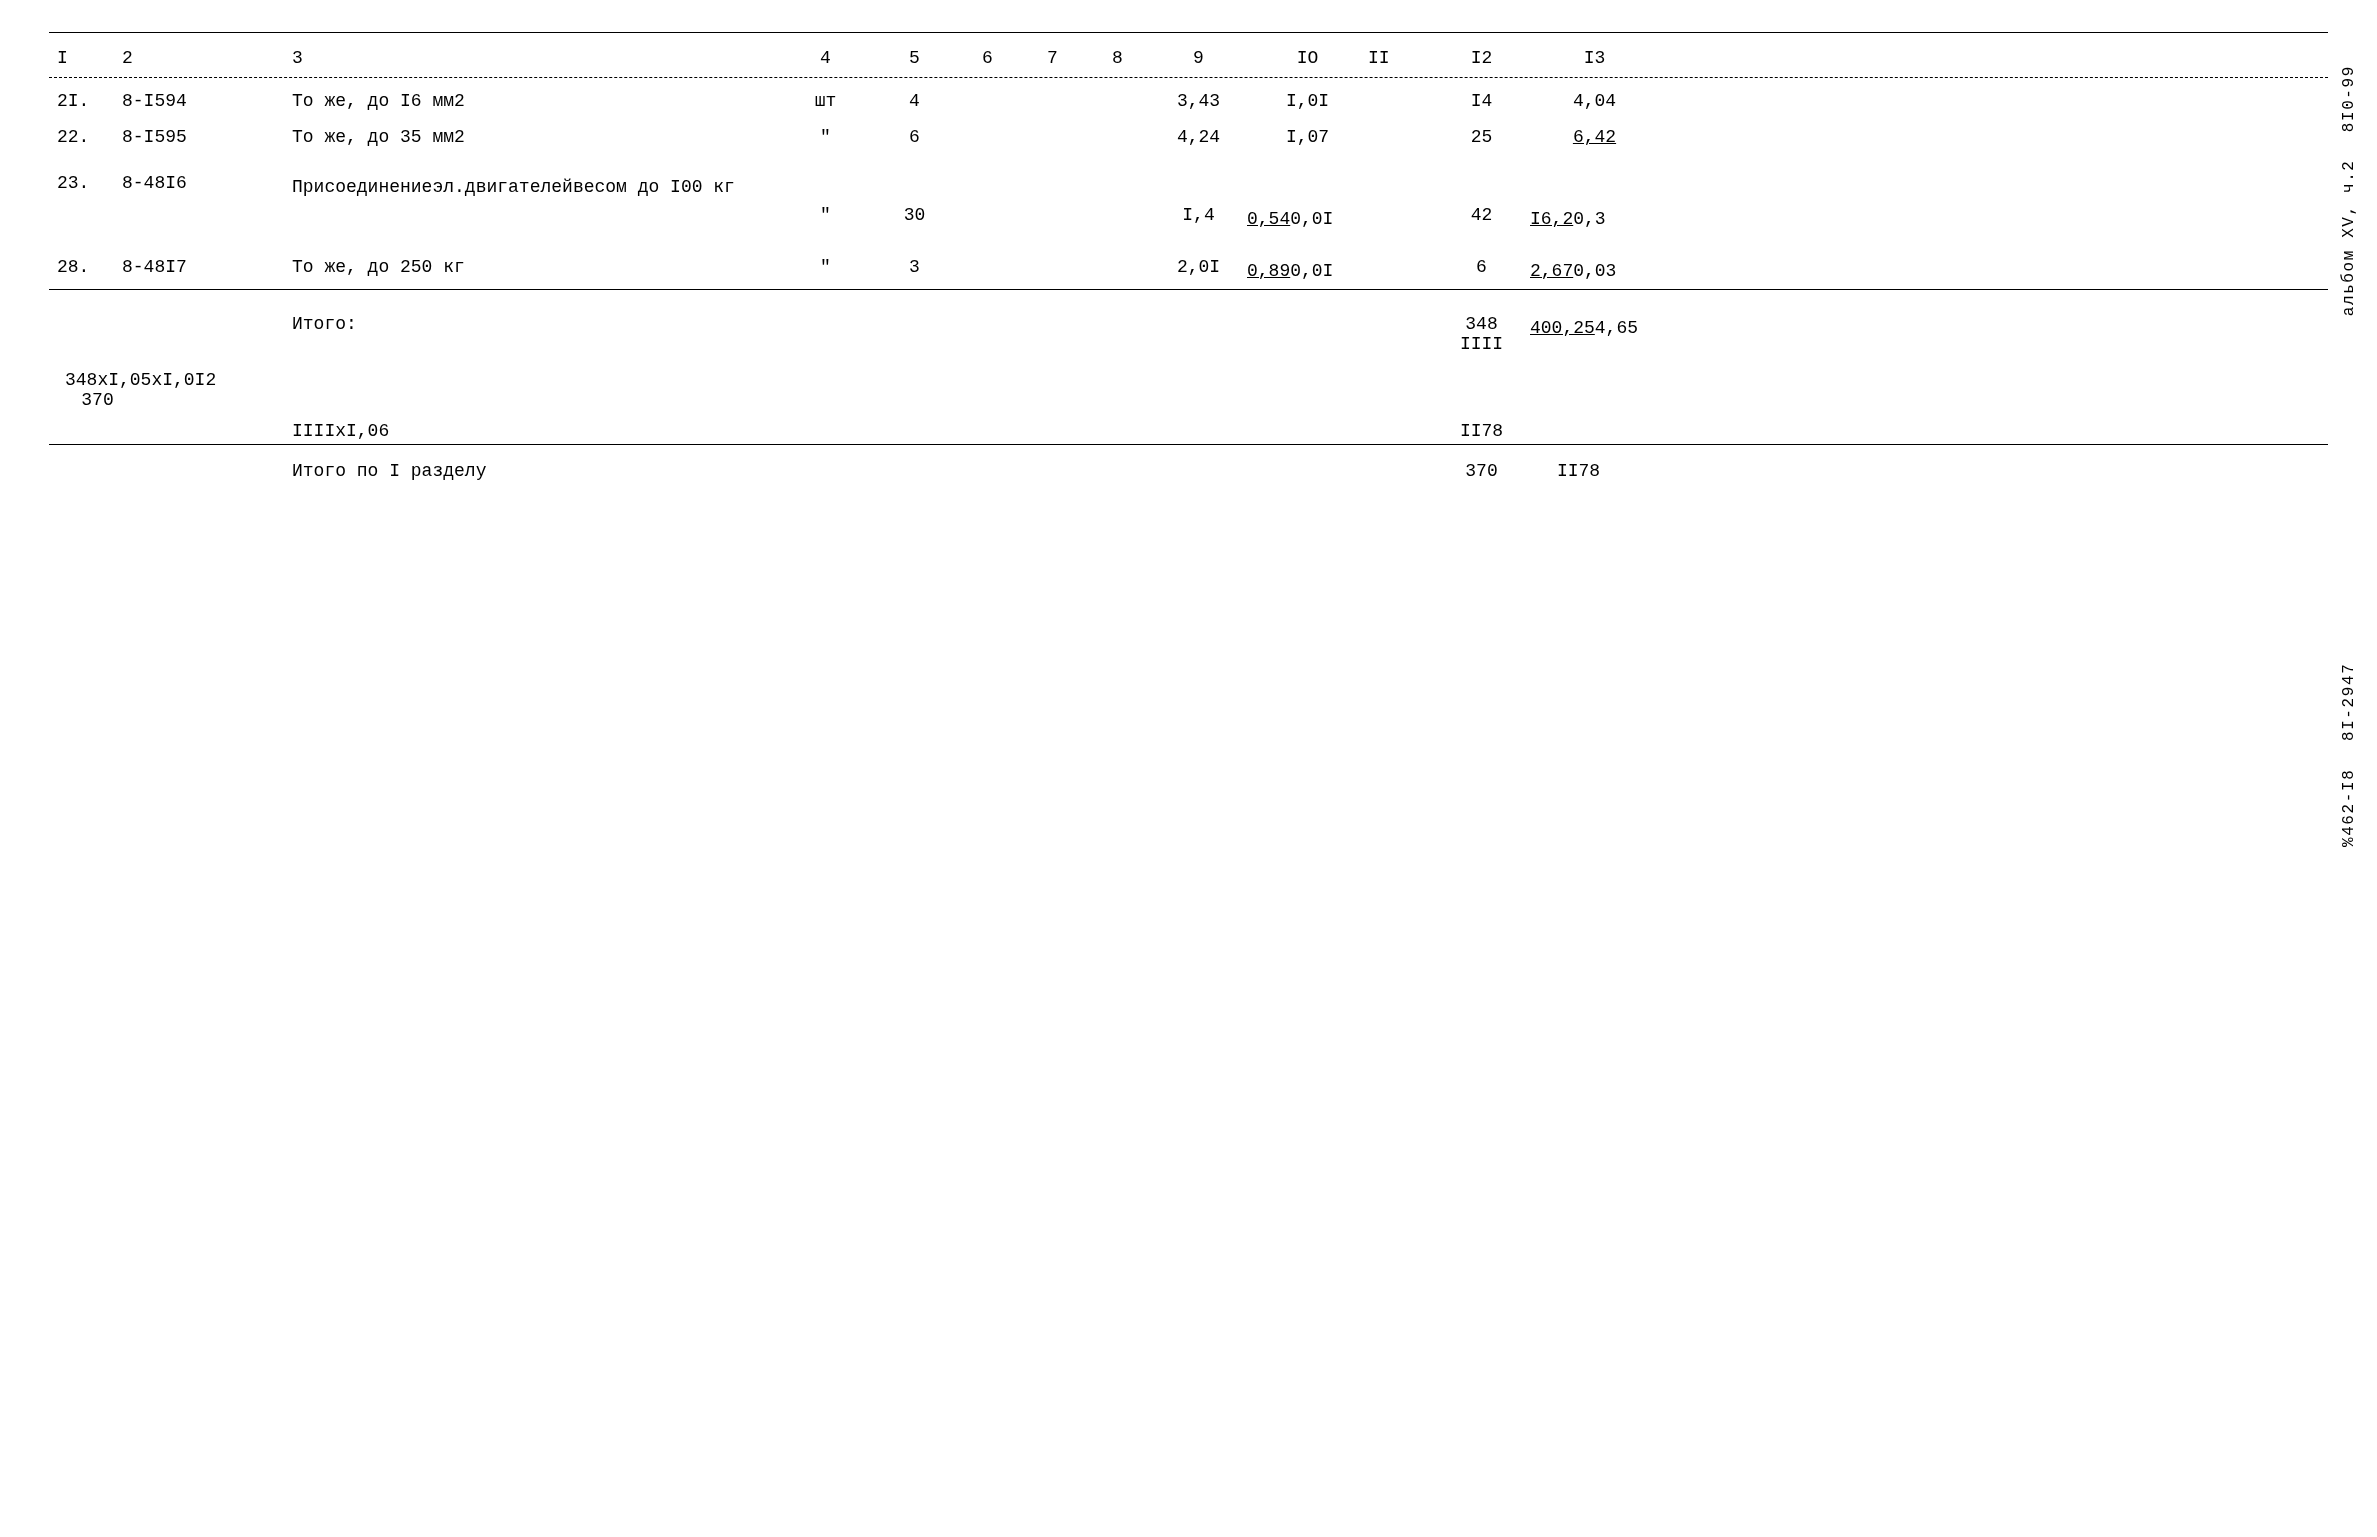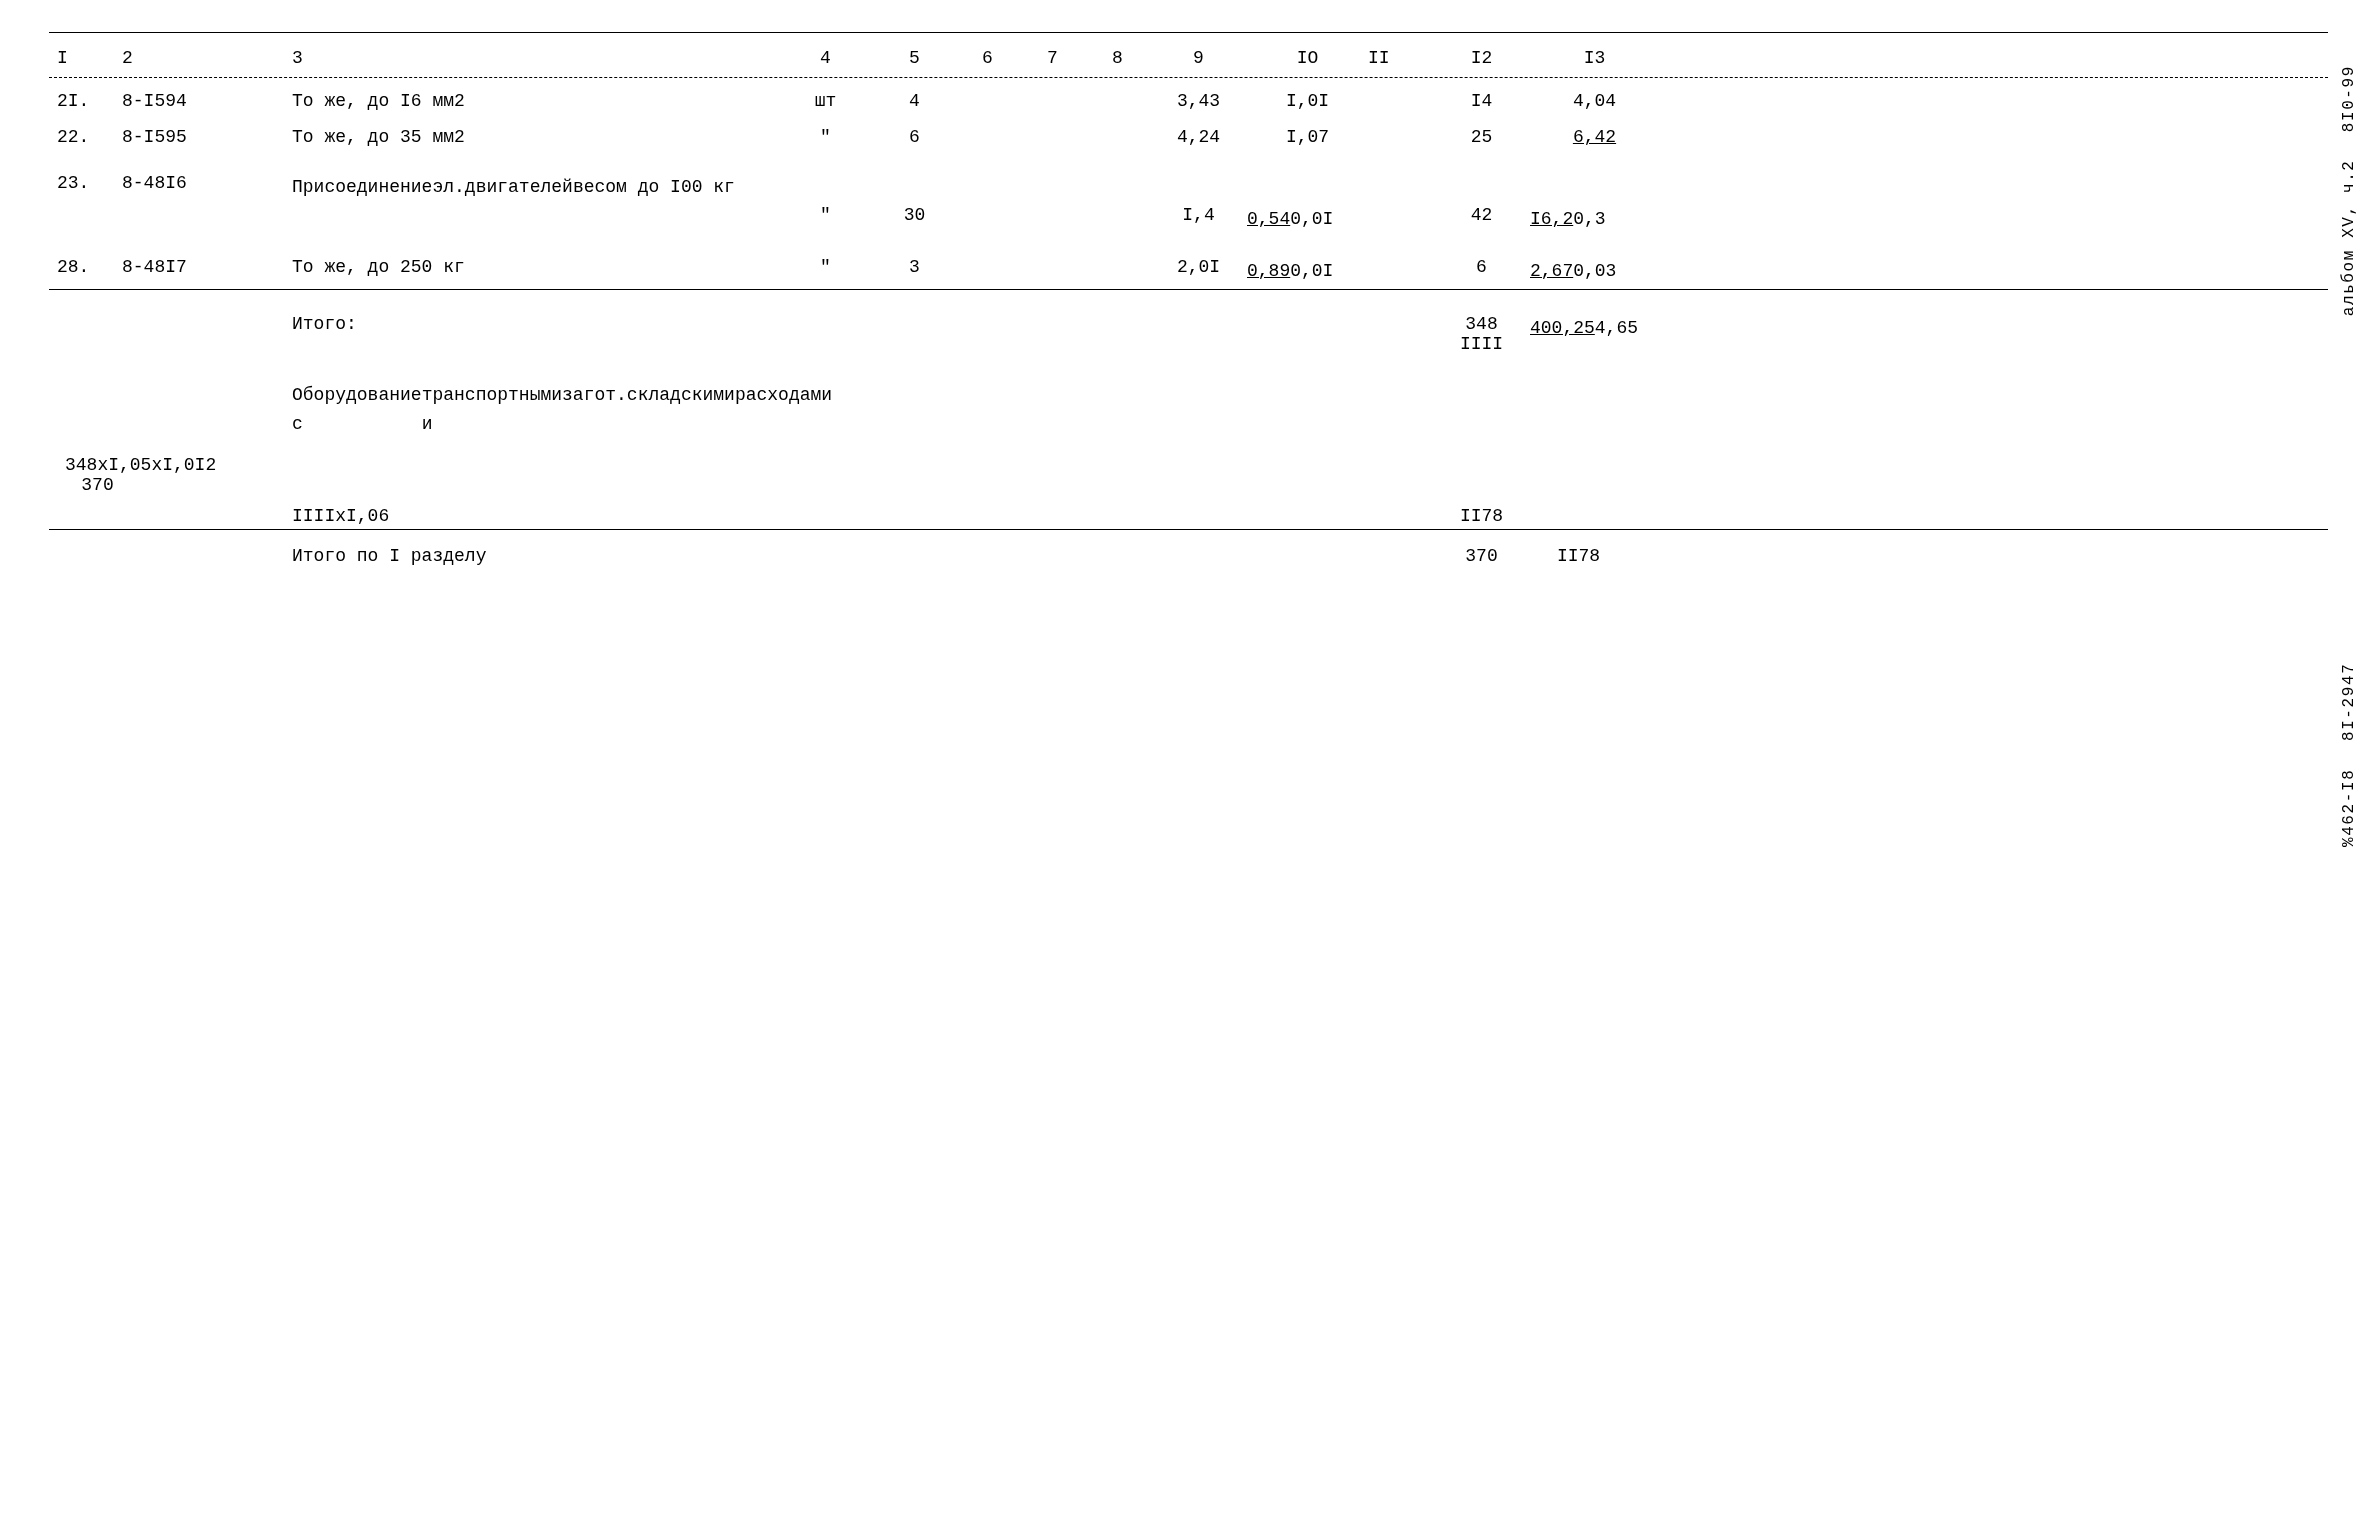--- a/index.html
+++ b/index.html
@@ -283,32 +283,20 @@
       <span>IIII</span>
     </div>
     <div class="col-13 cell">
       <div class="multi-line">
         <span class="underline-val">400,25</span>
         <span>4,65</span>
       </div>
     </div>
   </div>
 
-  <div class="row-main" style="padding-top:24px;">
-    <div class="col-1 cell"></div>
-    <div class="col-2 cell"></div>
-    <div class="col-3 cell">
-      <div class="multi-line">
-        <span>Оборудование с</span>
-        <span>транспортными и</span>
-        <span>загот.складскими</span>
-        <span>расходами</span>
-      </div>
-    </div>
-  </div>
 
   <div class="row-main" style="padding-top:13px;flex-direction:column;">
     <div class="col-1 cell"></div>
     <div class="col-2 cell"></div>
     <div class="col-3 cell">
       <span>348хI,05хI,0I2</span>
     </div>
     <div class="col-4 cell"></div>
     <div class="col-5 cell"></div>
     <div class="col-6 cell"></div>

